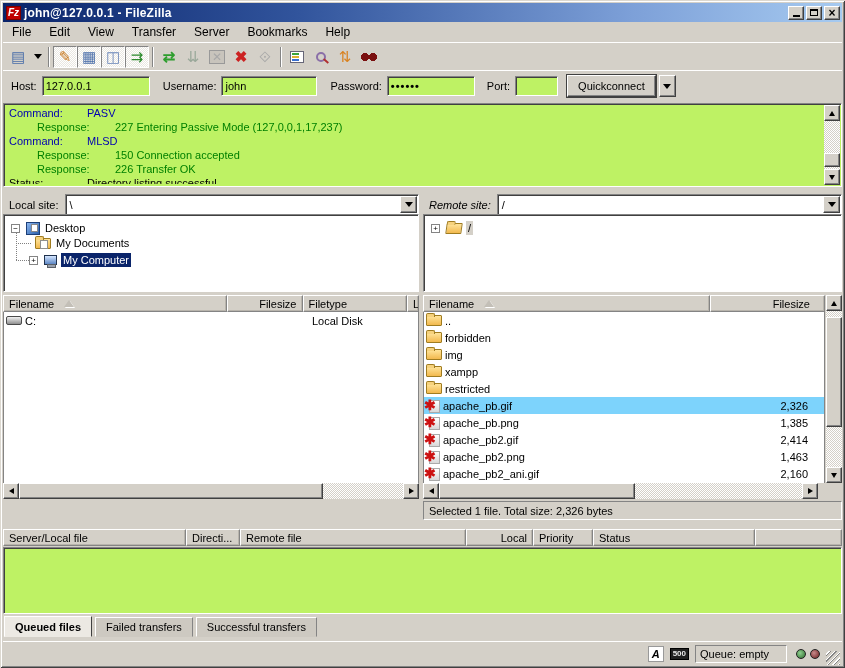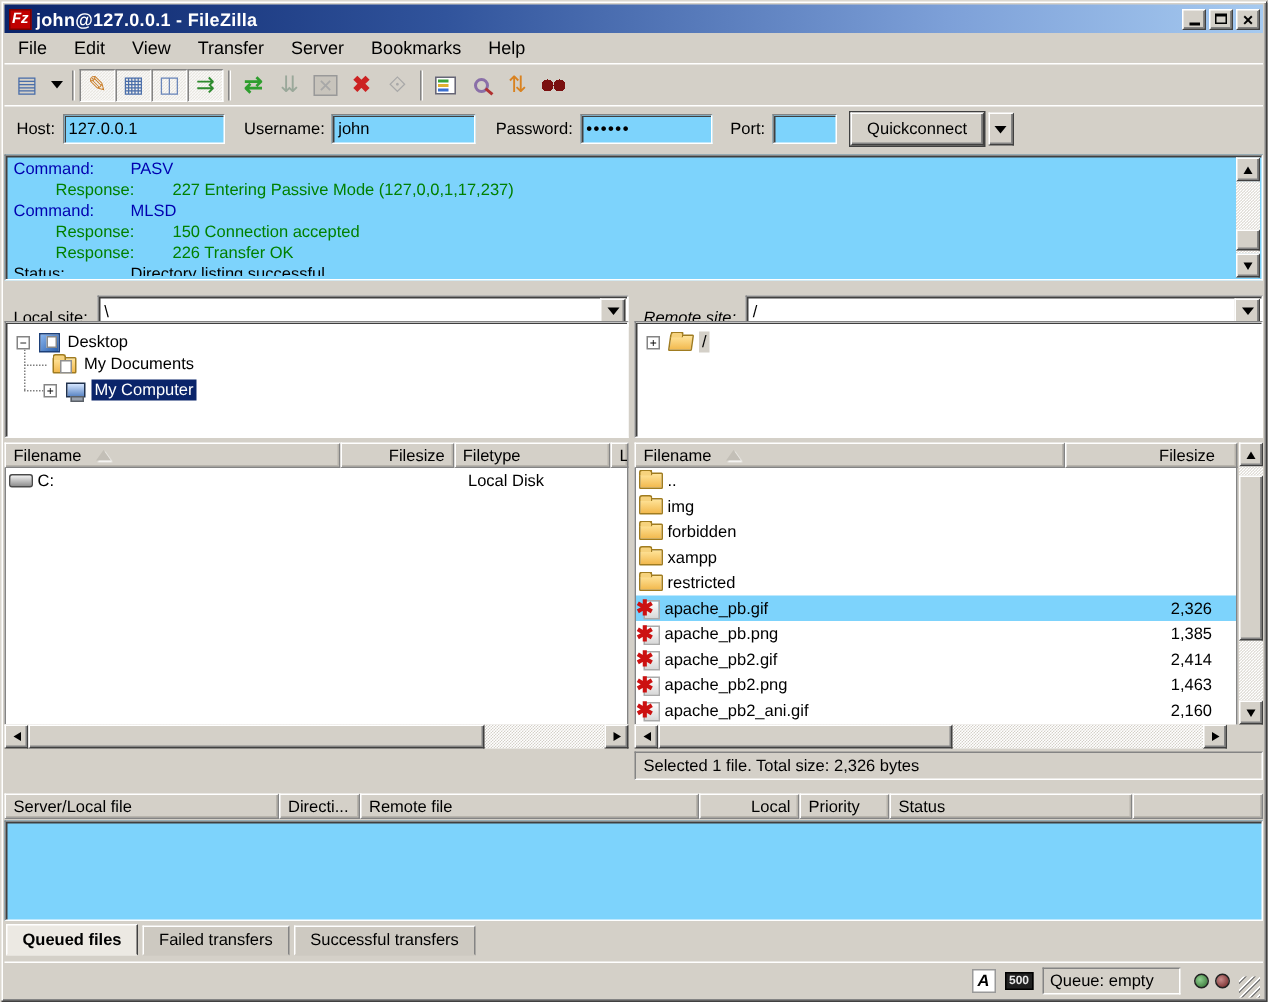--- a/index.html
+++ b/index.html
@@ -6,21 +6,21 @@
   *{box-sizing:border-box;}
   .window{position:relative;width:845px;height:668px;background:#d4d0c8;
     font-family:"Liberation Sans",sans-serif;font-size:11px;color:#000;
     box-shadow:inset 1px 1px 0 #dcd8d0, inset -1px -1px 0 #404040,
                inset 2px 2px 0 #ffffff, inset -2px -2px 0 #848484;
     overflow:hidden;}
   .abs{position:absolute;}
 
   
   .raised{background:#d4d0c8;border:1px solid;border-color:#ffffff #404040 #404040 #ffffff;box-shadow:inset -1px -1px 0 #848484;}
-  .sunken{background:#7dd3fc;border:1px solid;border-color:#848484 #ffffff #ffffff #848484;box-shadow:inset 1px 1px 0 #404040;}
+  .sunken{background:#bef264;border:1px solid;border-color:#848484 #ffffff #ffffff #848484;box-shadow:inset 1px 1px 0 #404040;}
   .sunken-gray{background:#d4d0c8;border:1px solid;border-color:#848484 #ffffff #ffffff #848484;}
   .dither{background-color:#ffffff;background-image:
     linear-gradient(45deg,#d4d0c8 25%,transparent 25%,transparent 75%,#d4d0c8 75%),
     linear-gradient(45deg,#d4d0c8 25%,transparent 25%,transparent 75%,#d4d0c8 75%);
     background-size:2px 2px;background-position:0 0,1px 1px;}
 
   
   .titlebar{left:3px;top:3px;width:839px;height:19px;display:flex;align-items:center;
     background:linear-gradient(90deg,#0a246a 0%,#31549c 35%,#7da0d8 75%,#a6caf0 100%);
     padding:0 2px;}
@@ -78,21 +78,21 @@
   .loglabel{width:78px;flex:none;}
   .lg-command{color:#0000b0;}
   .lg-response{color:#008000;padding-left:28px;}
   .lg-status{color:#000000;}
 
   
   .sbtn{width:16px;height:16px;display:flex;align-items:center;justify-content:center;}
   .sthumb{background:#d4d0c8;border:1px solid;border-color:#ffffff #404040 #404040 #ffffff;box-shadow:inset -1px -1px 0 #848484;}
 
   
-  .site-row{height:27px;display:flex;align-items:flex-end;}
+  .site-row{height:27px;display:flex;align-items:center;}
   .combo{flex:1;height:21px;background:#fff;border:1px solid;border-color:#848484 #ffffff #ffffff #848484;box-shadow:inset 1px 1px 0 #404040;display:flex;align-items:center;}
   .combo .val{flex:1;padding-left:4px;}
   .combo-btn{width:17px;height:17px;margin:1px;display:flex;align-items:center;justify-content:center;}
   .treebox{background:#fff;}
   .pmbox{width:9px;height:9px;background:#fff;border:1px solid #848484;font:8px/7px "Liberation Sans",sans-serif;text-align:center;color:#000;}
   .tree-label{padding:0 2px;line-height:14px;}
   .tree-sel-active{background:#0a246a;color:#fff;}
   .tree-sel-inactive{background:#d4d0c8;color:#000;}
   .dotv{border-left:1px dotted #808080;width:0;}
   .doth{border-top:1px dotted #808080;height:0;}
@@ -371,26 +371,26 @@
   </div>
 
   <div class="abs listbody" style="left:423px;top:312px;width:402px;height:171px;">
     <div class="frow">
         <div class="folder"></div>
         <span class="nm">..</span>
         <span class="sz"></span>
       </div>
     <div class="frow">
         <div class="folder"></div>
+        <span class="nm">forbidden</span>
+        <span class="sz"></span>
+      </div>
+    <div class="frow">
+        <div class="folder"></div>
         <span class="nm">img</span>
-        <span class="sz"></span>
-      </div>
-    <div class="frow">
-        <div class="folder"></div>
-        <span class="nm">forbidden</span>
         <span class="sz"></span>
       </div>
     <div class="frow">
         <div class="folder"></div>
         <span class="nm">xampp</span>
         <span class="sz"></span>
       </div>
     <div class="frow">
         <div class="folder"></div>
         <span class="nm">restricted</span>

